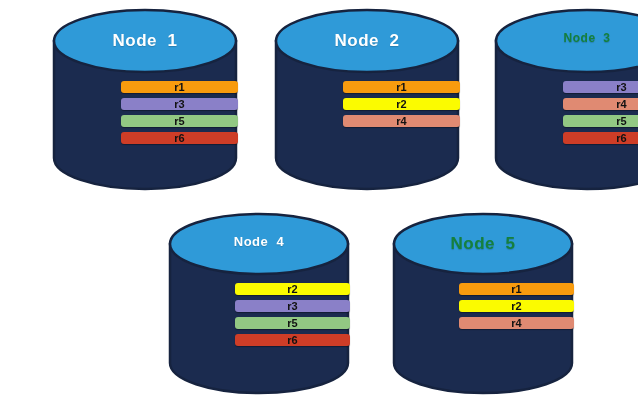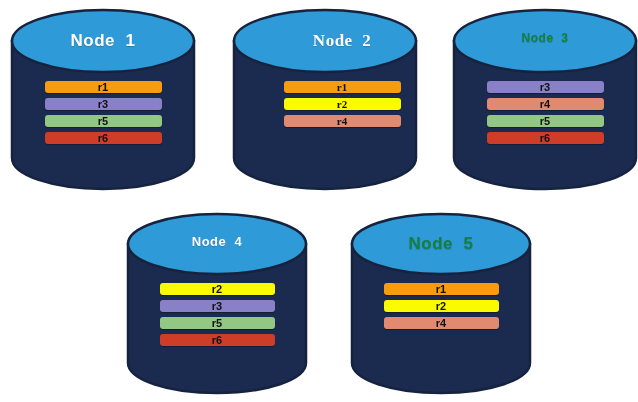--- a/index.html
+++ b/index.html
@@ -12,20 +12,21 @@
     width: 638px;
     height: 402px;
     background: #ffffff;
     overflow: hidden;
     font-family: "Liberation Sans", "DejaVu Sans", sans-serif;
   }
 
   
   .node {
     position: absolute;
+    margin-left: 42px;
   }
   .node-svg {
     position: absolute;
     left: 0;
     top: 0;
     overflow: visible;
   }
   .node-title {
     position: absolute;
     left: 0;
@@ -37,21 +38,21 @@
     white-space: pre;
     text-shadow: 0 1px 1px rgba(0,0,0,0.18);
     pointer-events: none;
   }
   .replica-stack {
     position: absolute;
     left: 0;
     width: 100%;
     display: flex;
     flex-direction: column;
-    align-items: center;
+    align-items: flex-end;
   }
   .replica-bar {
     box-sizing: border-box;
     border-radius: 3px;
     text-align: center;
     color: #111111;
     font-weight: bold;
     line-height: 12px;
     height: 12px;
     font-size: 11px;
@@ -68,21 +69,21 @@
         <ellipse cx="93" cy="33" rx="91" ry="31" fill="#2f9ad8" stroke="#16233f" stroke-width="2.5"></ellipse>
       </svg>
       <div class="node-title" style="top: 23px; font-size: 17px; color: rgb(255, 255, 255);">Node  1</div>
       <div class="replica-stack" style="top: 73px;">
         <div class="replica-bar" style="background: rgb(248, 155, 14); width: 117px; margin-bottom: 5px;">r1</div>
         <div class="replica-bar" style="background: rgb(138, 128, 200); width: 117px; margin-bottom: 5px;">r3</div>
         <div class="replica-bar" style="background: rgb(146, 200, 131); width: 117px; margin-bottom: 5px;">r5</div>
         <div class="replica-bar" style="background: rgb(206, 61, 39); width: 117px; margin-bottom: 0px;">r6</div>
       </div>
     </div>
-    <div class="node" style="left: 232px; top: 8px; width: 220px; height: 183px; font-family: Liberation Serif, serif;">
+    <div class="node" style="left: 232px; top: 8px; width: 186px; height: 183px;">
       <svg class="node-svg" width="186" height="183" viewBox="0 0 186 183">
         <path d="M 2,33 L 2,150 A 91,31 0 0 0 184,150 L 184,33 Z" fill="#1b2b4f" stroke="#16233f" stroke-width="2.5"></path>
         <ellipse cx="93" cy="33" rx="91" ry="31" fill="#2f9ad8" stroke="#16233f" stroke-width="2.5"></ellipse>
       </svg>
       <div class="node-title" style="top: 23px; font-size: 17px; color: rgb(255, 255, 255);">Node  2</div>
       <div class="replica-stack" style="top: 73px;">
         <div class="replica-bar" style="background: rgb(248, 155, 14); width: 117px; margin-bottom: 5px;">r1</div>
         <div class="replica-bar" style="background: rgb(251, 251, 0); width: 117px; margin-bottom: 5px;">r2</div>
         <div class="replica-bar" style="background: rgb(224, 138, 114); width: 117px; margin-bottom: 0px;">r4</div>
       </div>

